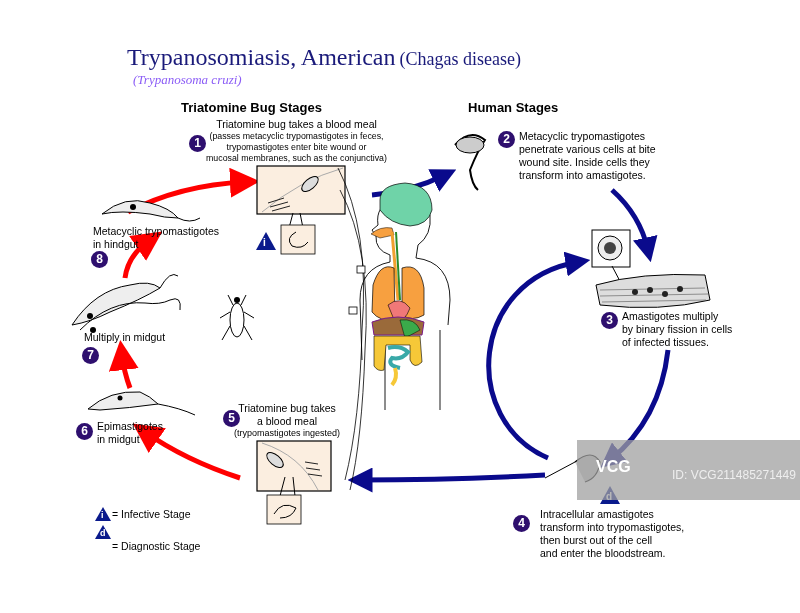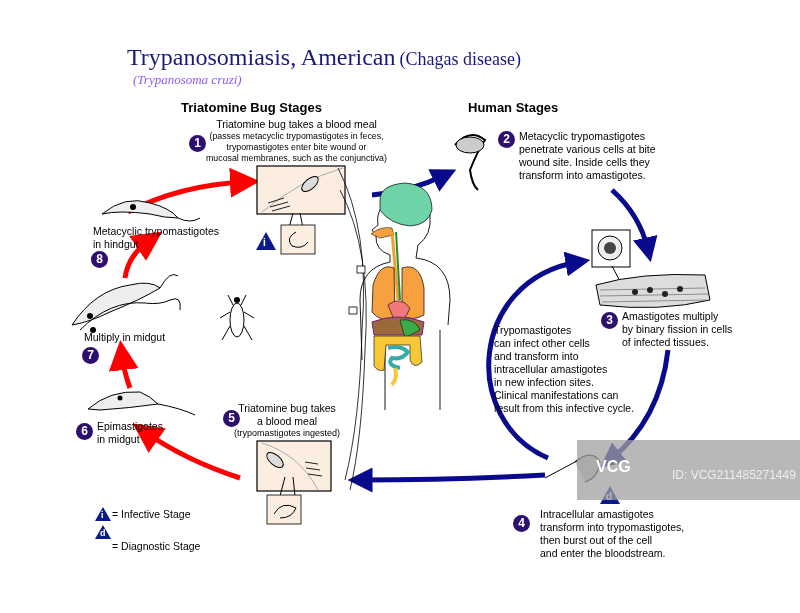--- a/index.html
+++ b/index.html
@@ -172,29 +172,20 @@
     <div>transform into amastigotes.</div>
   </div>
 
   <div class="abs num" style="left:601px;top:312px;">3</div>
   <div class="abs txt" style="left:622px;top:310px;">
     <div>Amastigotes multiply</div>
     <div>by binary fission in cells</div>
     <div>of infected tissues.</div>
   </div>
 
-  <div class="abs txt" style="left:494px;top:324px;">
-    <div>Trypomastigotes</div>
-    <div>can infect other cells</div>
-    <div>and transform into</div>
-    <div>intracellular amastigotes</div>
-    <div>in new infection sites.</div>
-    <div>Clinical manifestations can</div>
-    <div>result from this infective cycle.</div>
-  </div>
 
   <div class="abs num" style="left:513px;top:515px;">4</div>
   <div class="abs txt" style="left:540px;top:508px;">
     <div>Intracellular amastigotes</div>
     <div>transform into trypomastigotes,</div>
     <div>then burst out of the cell</div>
     <div>and enter the bloodstream.</div>
   </div>
 
   <div class="abs num" style="left:223px;top:410px;">5</div>

